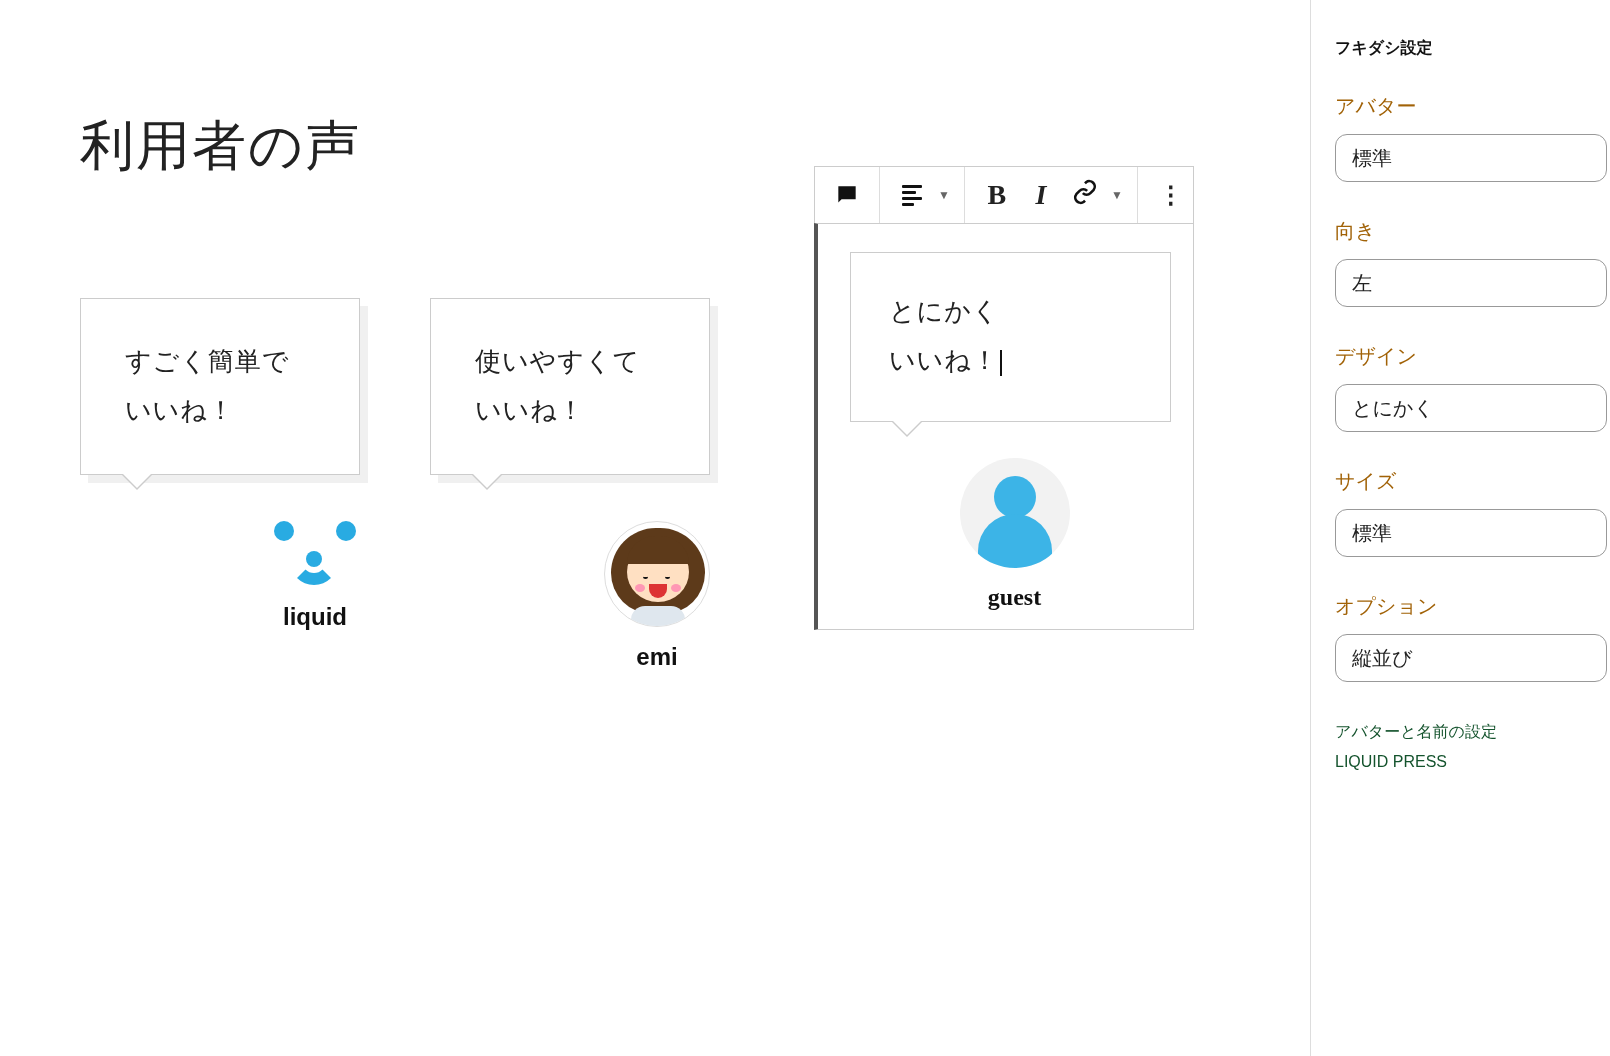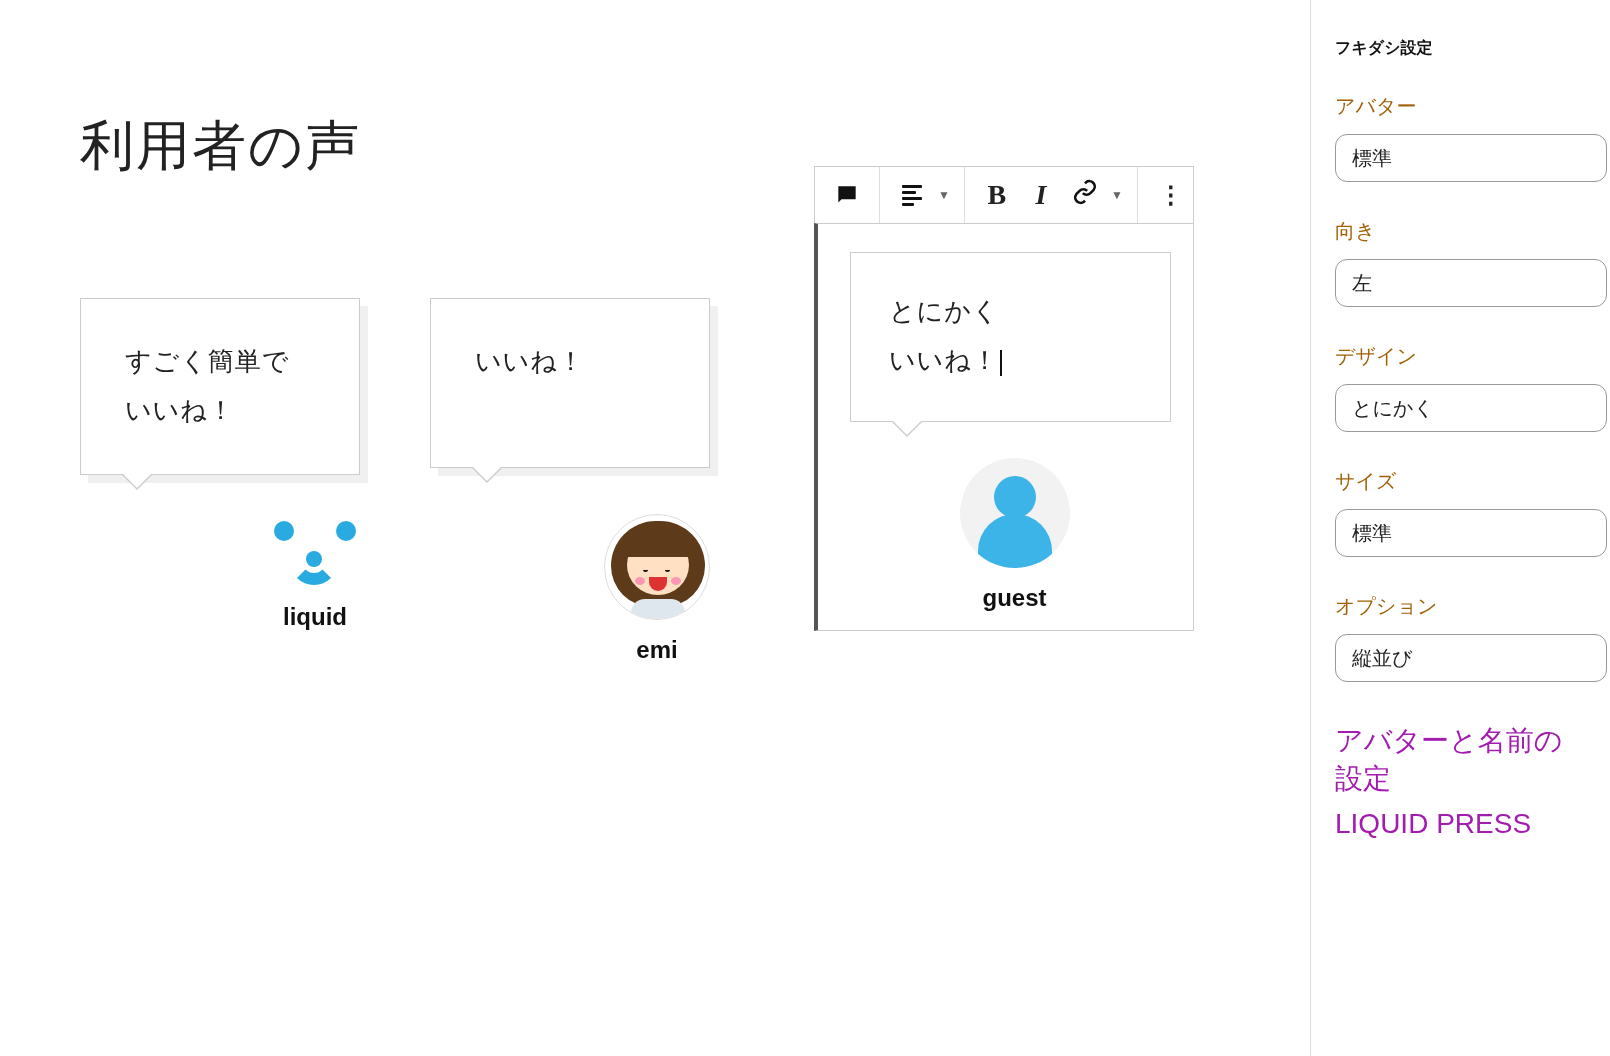--- a/index.html
+++ b/index.html
@@ -178,21 +178,21 @@
     padding: 28px 22px 18px 32px;
     border-top:1px solid #ccc;
     border-right:1px solid #ccc;
     border-bottom:1px solid #ccc;
   }
   .block-selected .speech-box {
     min-width: 300px;
     padding: 34px 38px;
     box-shadow:none;
   }
-  .block-selected .avatar-area { margin-top:36px; margin-left:8px;}
+  .block-selected .avatar-area { margin-top:36px; margin-left:8px;font-family:Liberation Serif, serif;}
   .caret-line {
     display:inline-block; width:2px; height:26px; background:#111; vertical-align:middle; margin-left:1px;
   }
 
   
   .sidebar {
     position: absolute;
     right: 0;
     top: 0;
     width: 300px;
@@ -224,22 +224,22 @@
     font-size:20px;
     color:#222;
     width: 272px;
     background:#fff;
   }
   .sidebar-links {
     padding: 10px 24px;
   }
   .sidebar-links a {
     display:block;
-    color:#a21caf;
-    font-size:28px;
+    color:#14532d;
+    font-size:16px;
     text-decoration:none;
     margin-bottom:10px;
   }
 </style>
 </head>
 <body>
 
 <div class="content">
   <h1 class="page-title">利用者の声</h1>
 
@@ -256,20 +256,21 @@
             <span class="dot d2"></span>
             <span class="dot d3"></span>
           <span class="smile"></span>
         </div>
         <div class="avatar-name">liquid</div>
       </div>
     </div>
 
     <div class="bubble-wrap">
       <div class="speech-box speech-shadow">
+        <div>使いやすくて</div>
         <div>いいね！</div>
       </div>
       <div class="avatar-area">
         <div class="emi-avatar">
           <div class="emi-hair"></div>
             <div class="emi-face"></div>
             <div class="emi-bangs"></div>
           <div class="emi-eye l"></div>
             <div class="emi-eye r"></div>
           <div class="emi-blush l"></div>

